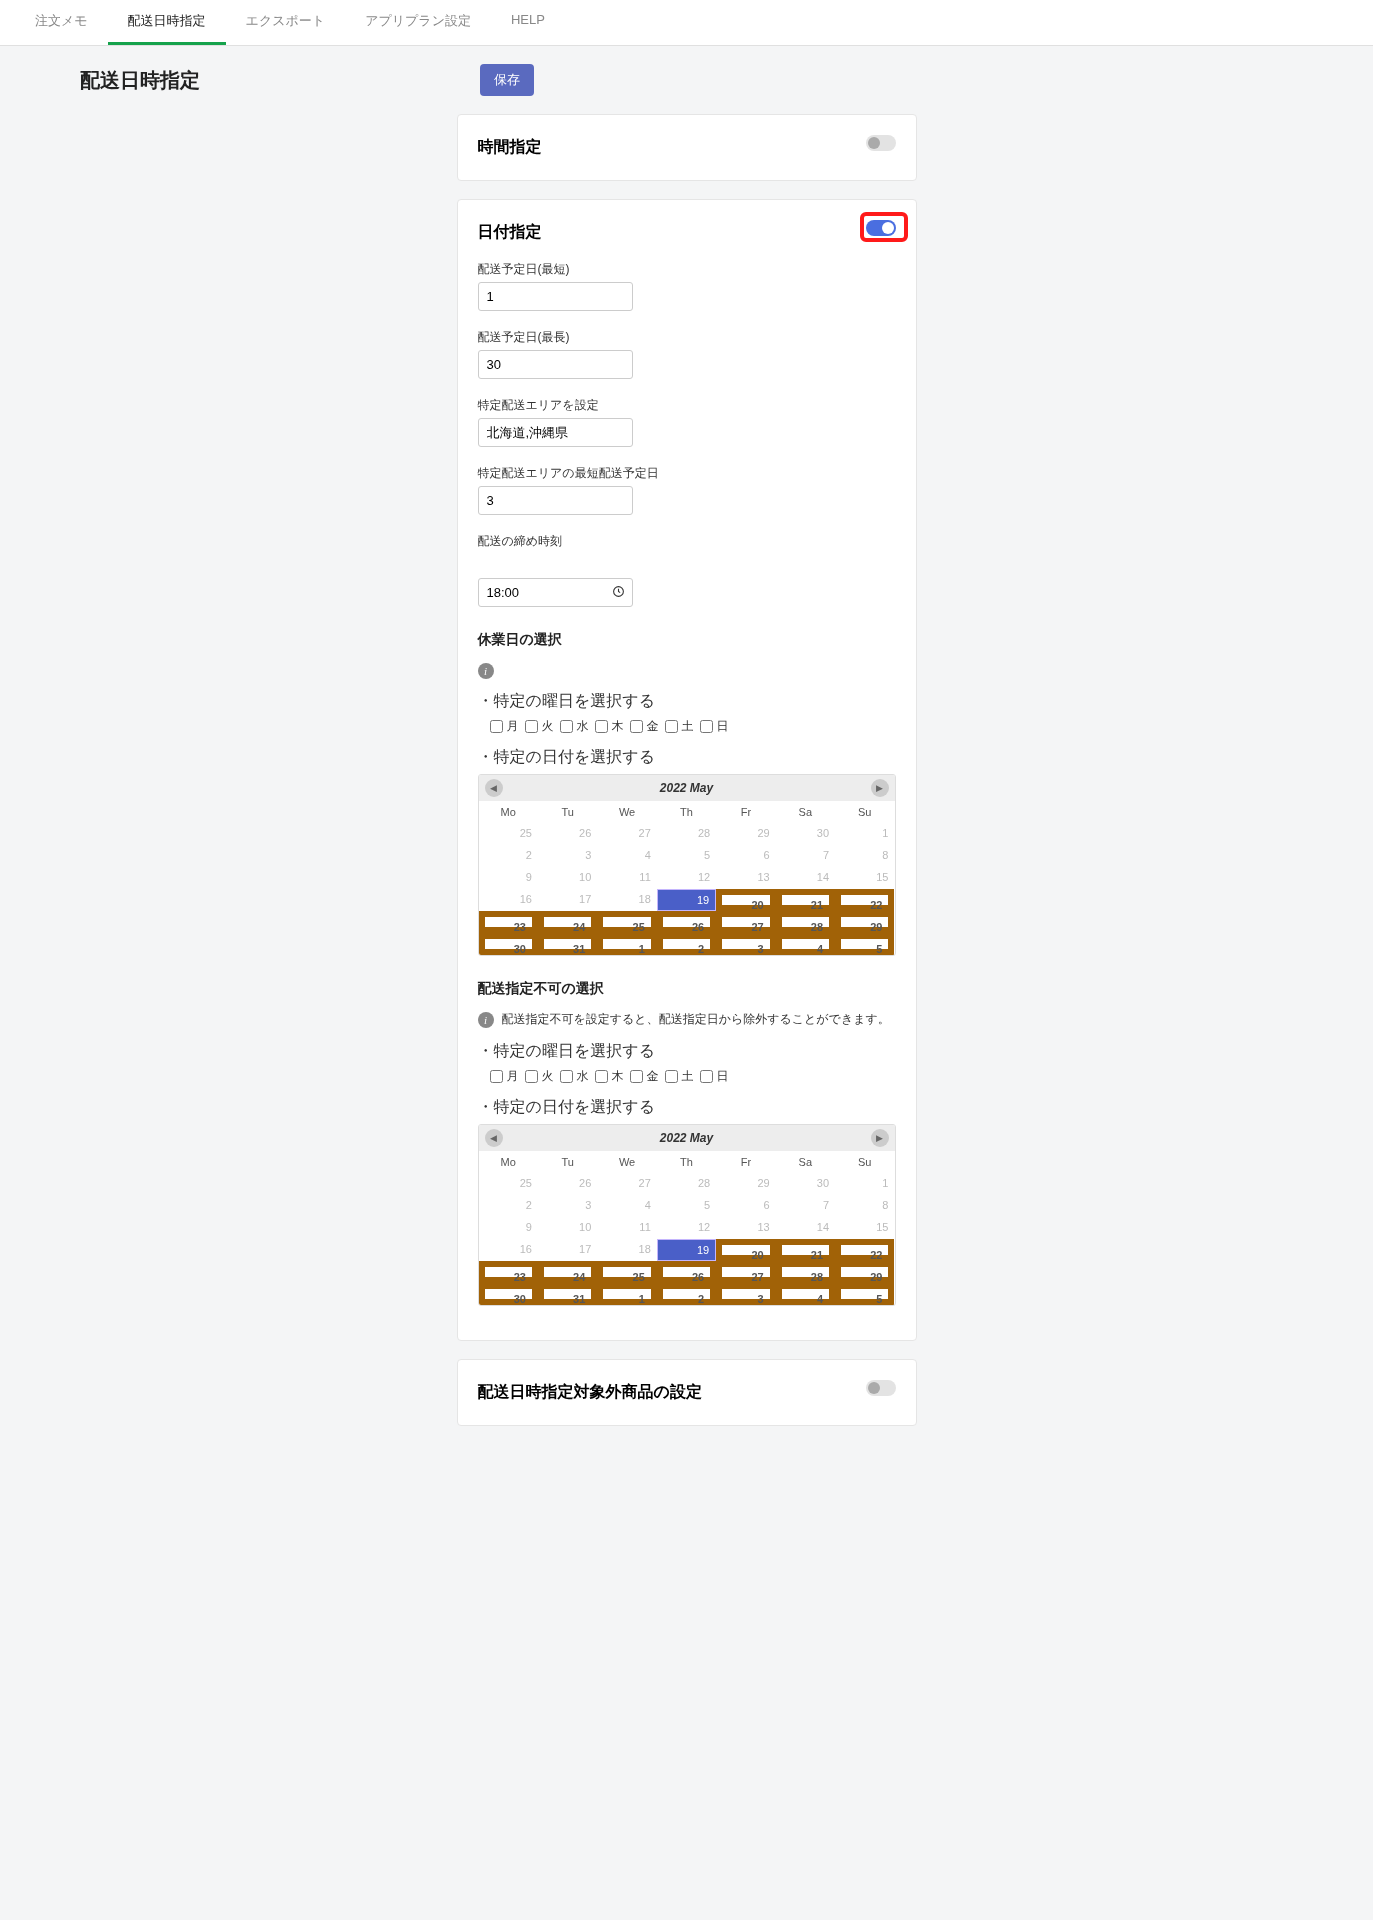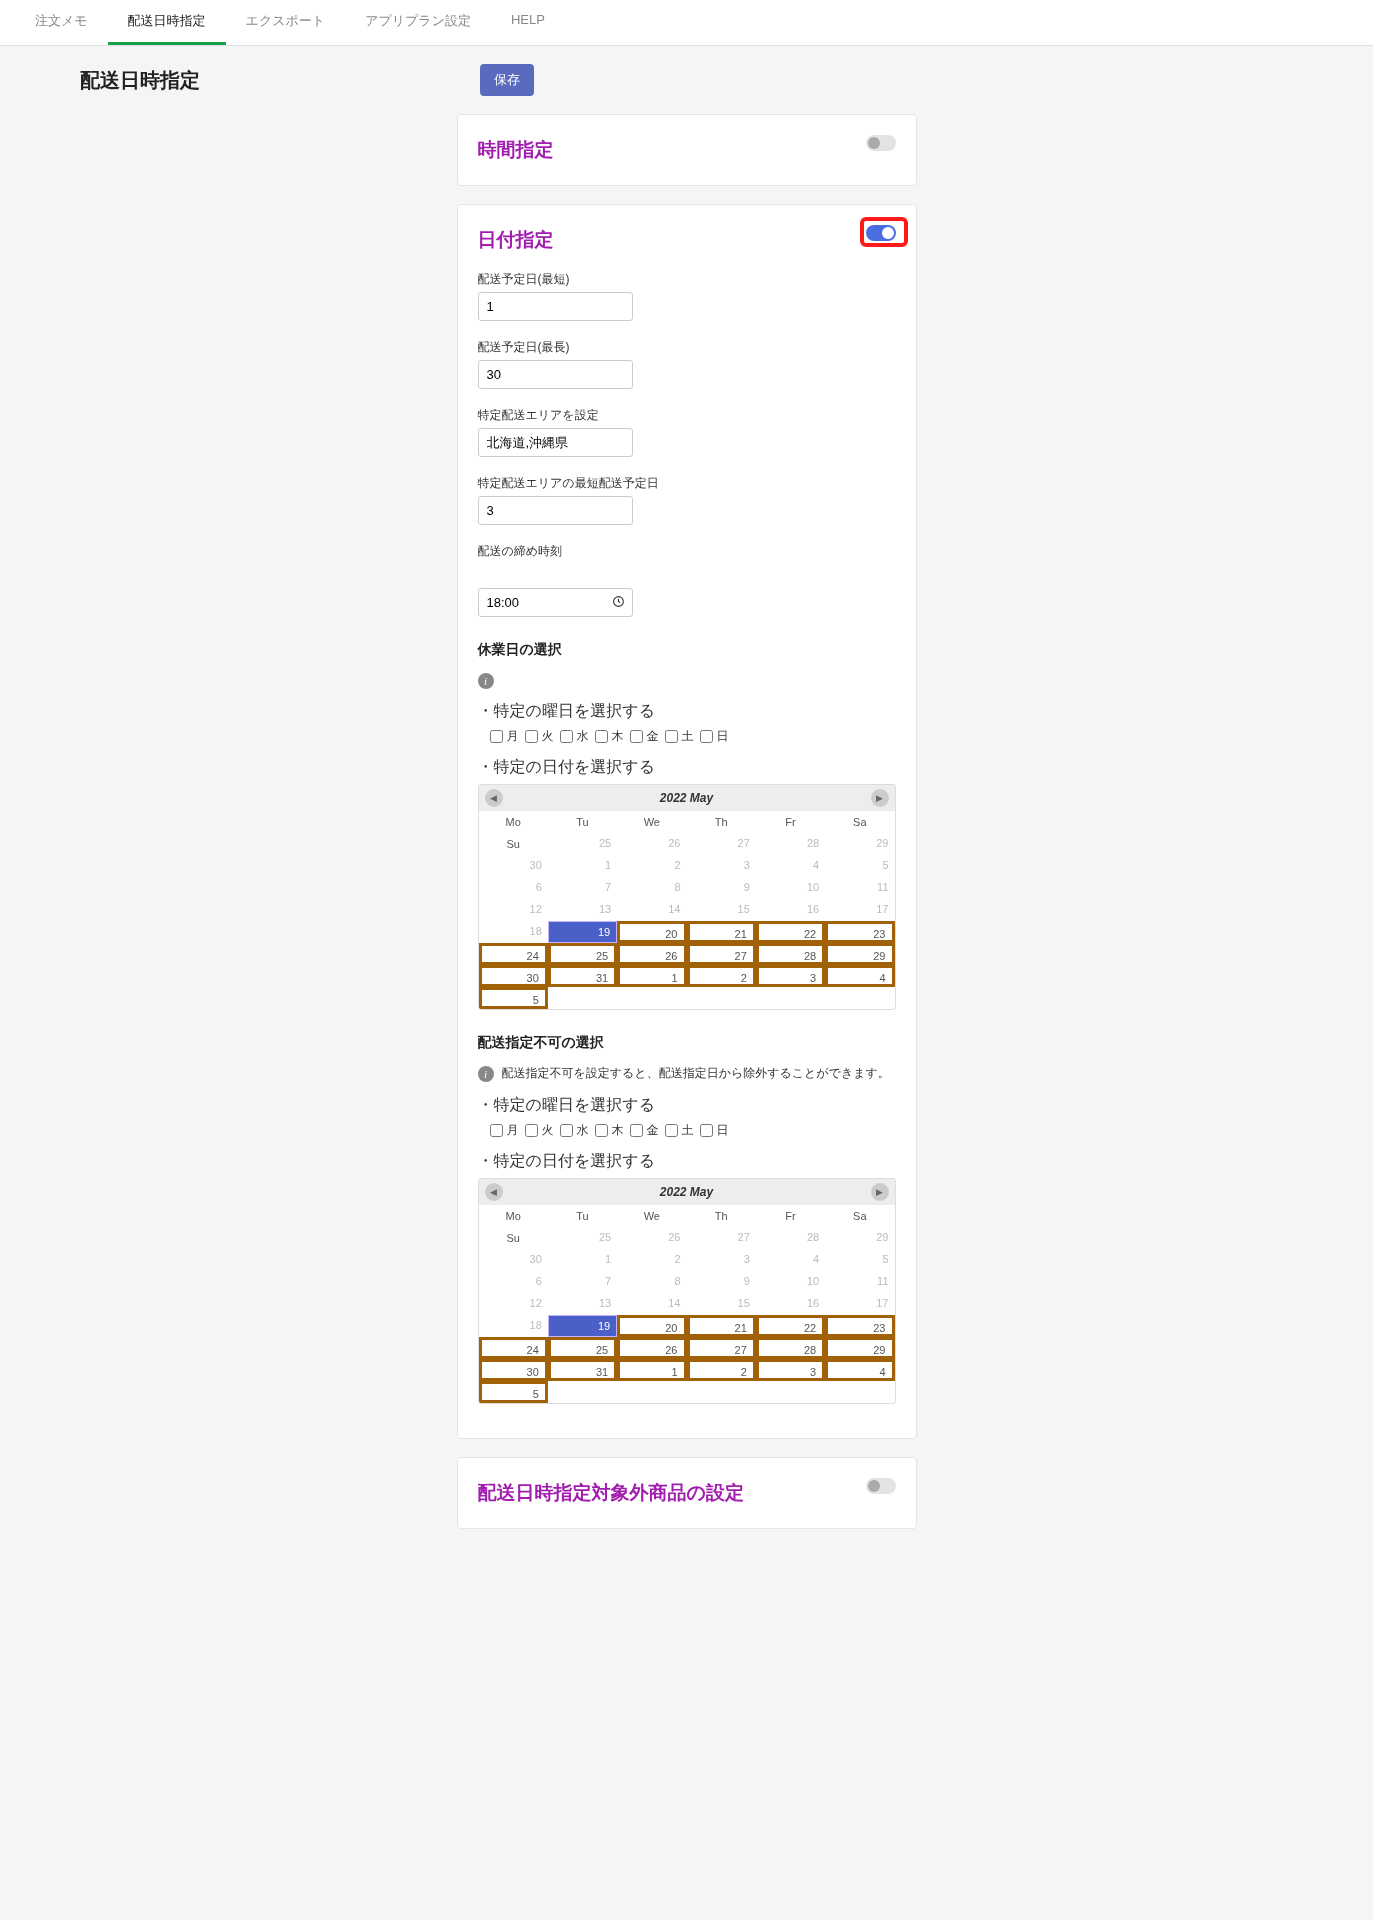--- a/index.html
+++ b/index.html
@@ -49,23 +49,23 @@
 .card {
   background: #fff;
   border: 1px solid #e5e5e5;
   border-radius: 4px;
   margin: 0 auto 18px;
   width: 460px;
   padding: 22px 20px;
   position: relative;
 }
 .card-title {
-  font-size: 19px;
+  font-size: 16px;
   font-weight: 700;
-  color: #a21caf;
+  color: #000000;
   margin-bottom: 0;
 }
 .toggle {
   position: absolute;
   top: 20px;
   right: 20px;
   width: 30px;
   height: 16px;
   background: #e3e3e3;
   border-radius: 12px;
@@ -152,31 +152,31 @@
   background: #ccc;
   border-radius: 50%;
   display: flex; align-items: center; justify-content: center;
   font-size: 9px; color: #666;
   cursor: pointer;
   position: absolute;
 }
 .cal-nav-prev { left: 6px; }
 .cal-nav-next { right: 6px; }
 .cal-title { font-size: 12px; font-weight: 600; color: #333; font-style: italic; }
-.cal-grid { display: grid; grid-template-columns: repeat(6, 1fr); }
+.cal-grid { display: grid; grid-template-columns: repeat(7, 1fr); }
 .cal-dow { text-align: center; font-size: 11px; color: #555; padding: 5px 0; font-weight: 500; background: #fff; }
 .cal-cell {
   text-align: right;
   font-size: 11px;
   padding: 4px 6px;
   height: 22px;
   color: #bbb;
   background: #fff;
 }
-.cal-cell.in-month { color: #555; border: 3px solid #a16207; }
+.cal-cell.in-month { color: #555; border: 6px solid #a16207; font-weight: bold; }
 .cal-cell.today-before { color: #bbb; border: none; }
 .cal-cell.today { background: #4a5fc8; color: #fff; border: 1px solid #c4b5fd; }
 </style>
 </head>
 <body>
 
 <div class="nav-tabs" id="nav-tabs-container">
     <div class="nav-tab">注文メモ</div>
     <div class="nav-tab active">配送日時指定</div>
     <div class="nav-tab">エクスポート</div>

